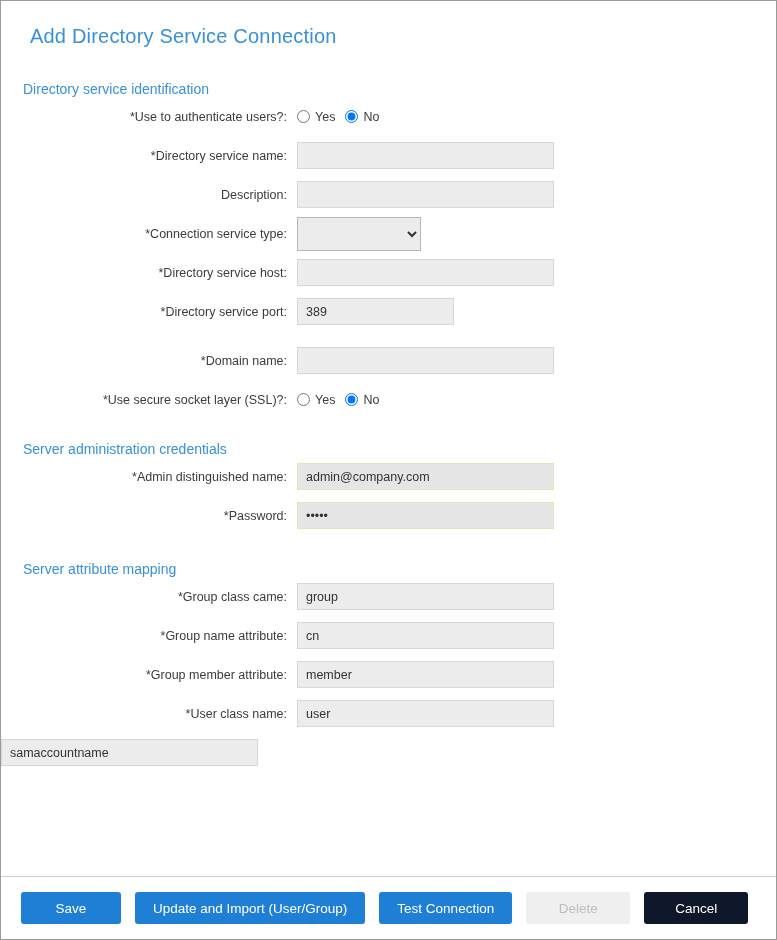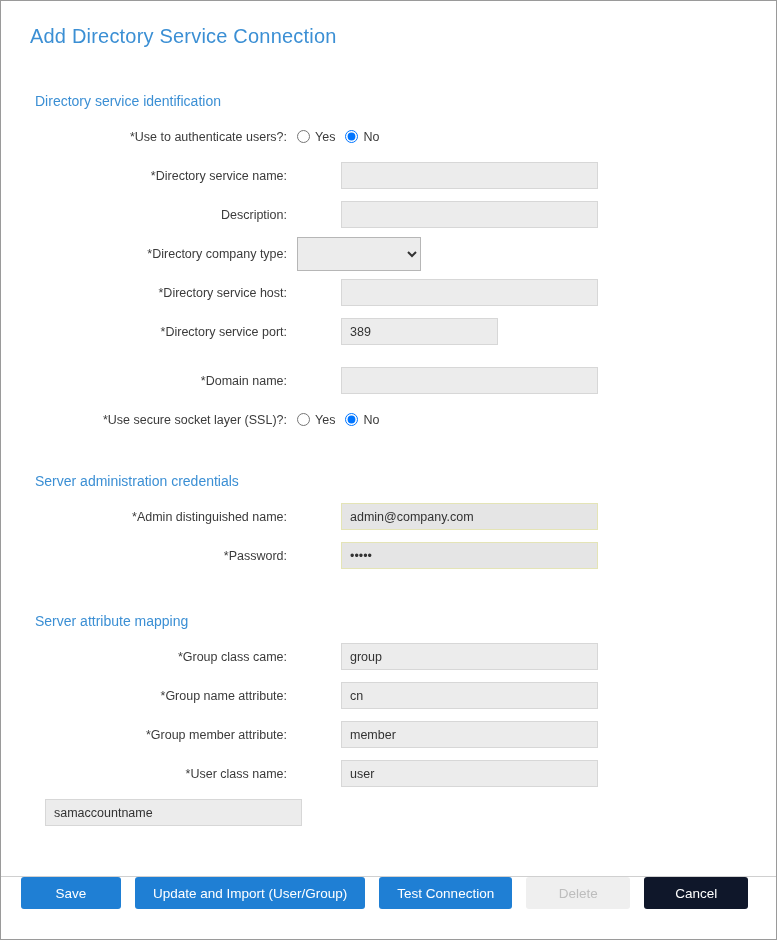--- a/index.html
+++ b/index.html
@@ -27,21 +27,21 @@
     color: #3b8fd4;
     letter-spacing: 0.2px;
     padding: 8px 0 0 24px;
     margin: 5px;
     line-height: 44px;
   }
   .section-title {
     font-size: 14px;
     color: #3b8fd4;
     padding-left: 22px;
-    margin: 12px;
+    margin: 0;
     font-weight: normal;
   }
   .form-rows {
     margin-top: 4px;
   }
   .row {
     display: flex;
     align-items: center;
     height: 31px;
     margin-bottom: 8px;
@@ -62,21 +62,20 @@
     height: 27px;
     box-sizing: border-box;
     border: 1px solid #d7d7d7;
     background: #ececec;
     font-size: 12.5px;
     color: #333;
     padding: 0 8px;
     width: 257px;
     outline: none;
     font-family: "Liberation Sans", sans-serif;
-    margin-left: 44px;
   }
   input.txt.narrow {
     width: 157px;
   }
   input.txt.cred {
     background: #e5e5e5;
     border: 1px solid #e4e4b6;
   }
   select.sel {
     height: 27px;
@@ -110,21 +109,21 @@
 
   .footer {
     position: absolute;
     left: 0;
     right: 0;
     bottom: 0;
     height: 62px;
     border-top: 1px solid #d0d0d0;
     background: #ffffff;
     display: flex;
-    align-items: flex-start;
+    align-items: center;
     padding-left: 20px;
     gap: 14px;
   }
   .btn {
     height: 32px;
     border: none;
     border-radius: 3px;
     font-size: 13.5px;
     color: #ffffff;
     background: #1f7fd4;
@@ -181,21 +180,21 @@
     </div>
 
     <div class="row">
       <div class="label">Description:</div>
       <div class="field">
         <input class="txt" type="text" value="" style="">
       </div>
     </div>
 
     <div class="row">
-      <div class="label">*Directory company type:</div>
+      <div class="label">*Connection service type:</div>
       <div class="field">
         <select class="sel">
           <option>Active Directory</option>
         </select>
       </div>
     </div>
 
     <div class="row">
       <div class="label">*Directory service host:</div>
       <div class="field">

